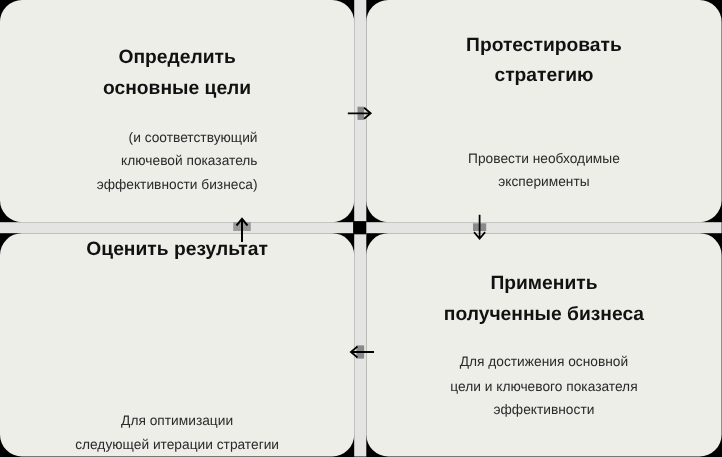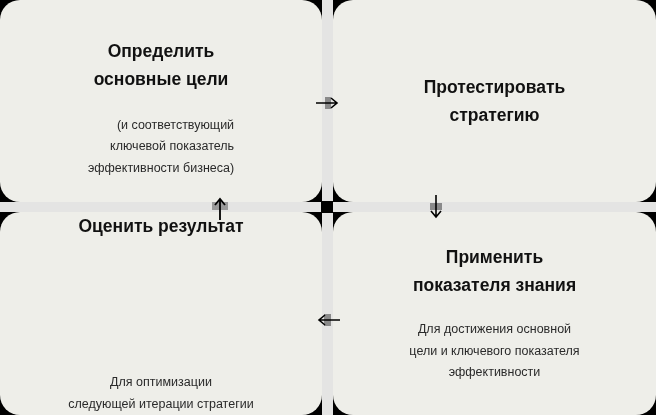--- a/index.html
+++ b/index.html
@@ -49,25 +49,27 @@
   <div class="title">Определить
 основные цели</div>
   <div class="desc">(и соответствующий
 ключевой показатель
 эффективности бизнеса)</div>
 </div>
 
 <div class="card tr">
   <div class="title">Протестировать
 стратегию</div>
+  <div class="desc">Провести необходимые
+эксперименты</div>
 </div>
 
 <div class="card br">
   <div class="title">Применить
-показателя знания</div>
+полученные бизнеса</div>
   <div class="desc">Для достижения основной
 цели и ключевого показателя
 эффективности</div>
 </div>
 
 <div class="card bl">
   <div class="title">Оценить результат</div>
   <div class="desc">Для оптимизации
 следующей итерации стратегии</div>
 </div>

